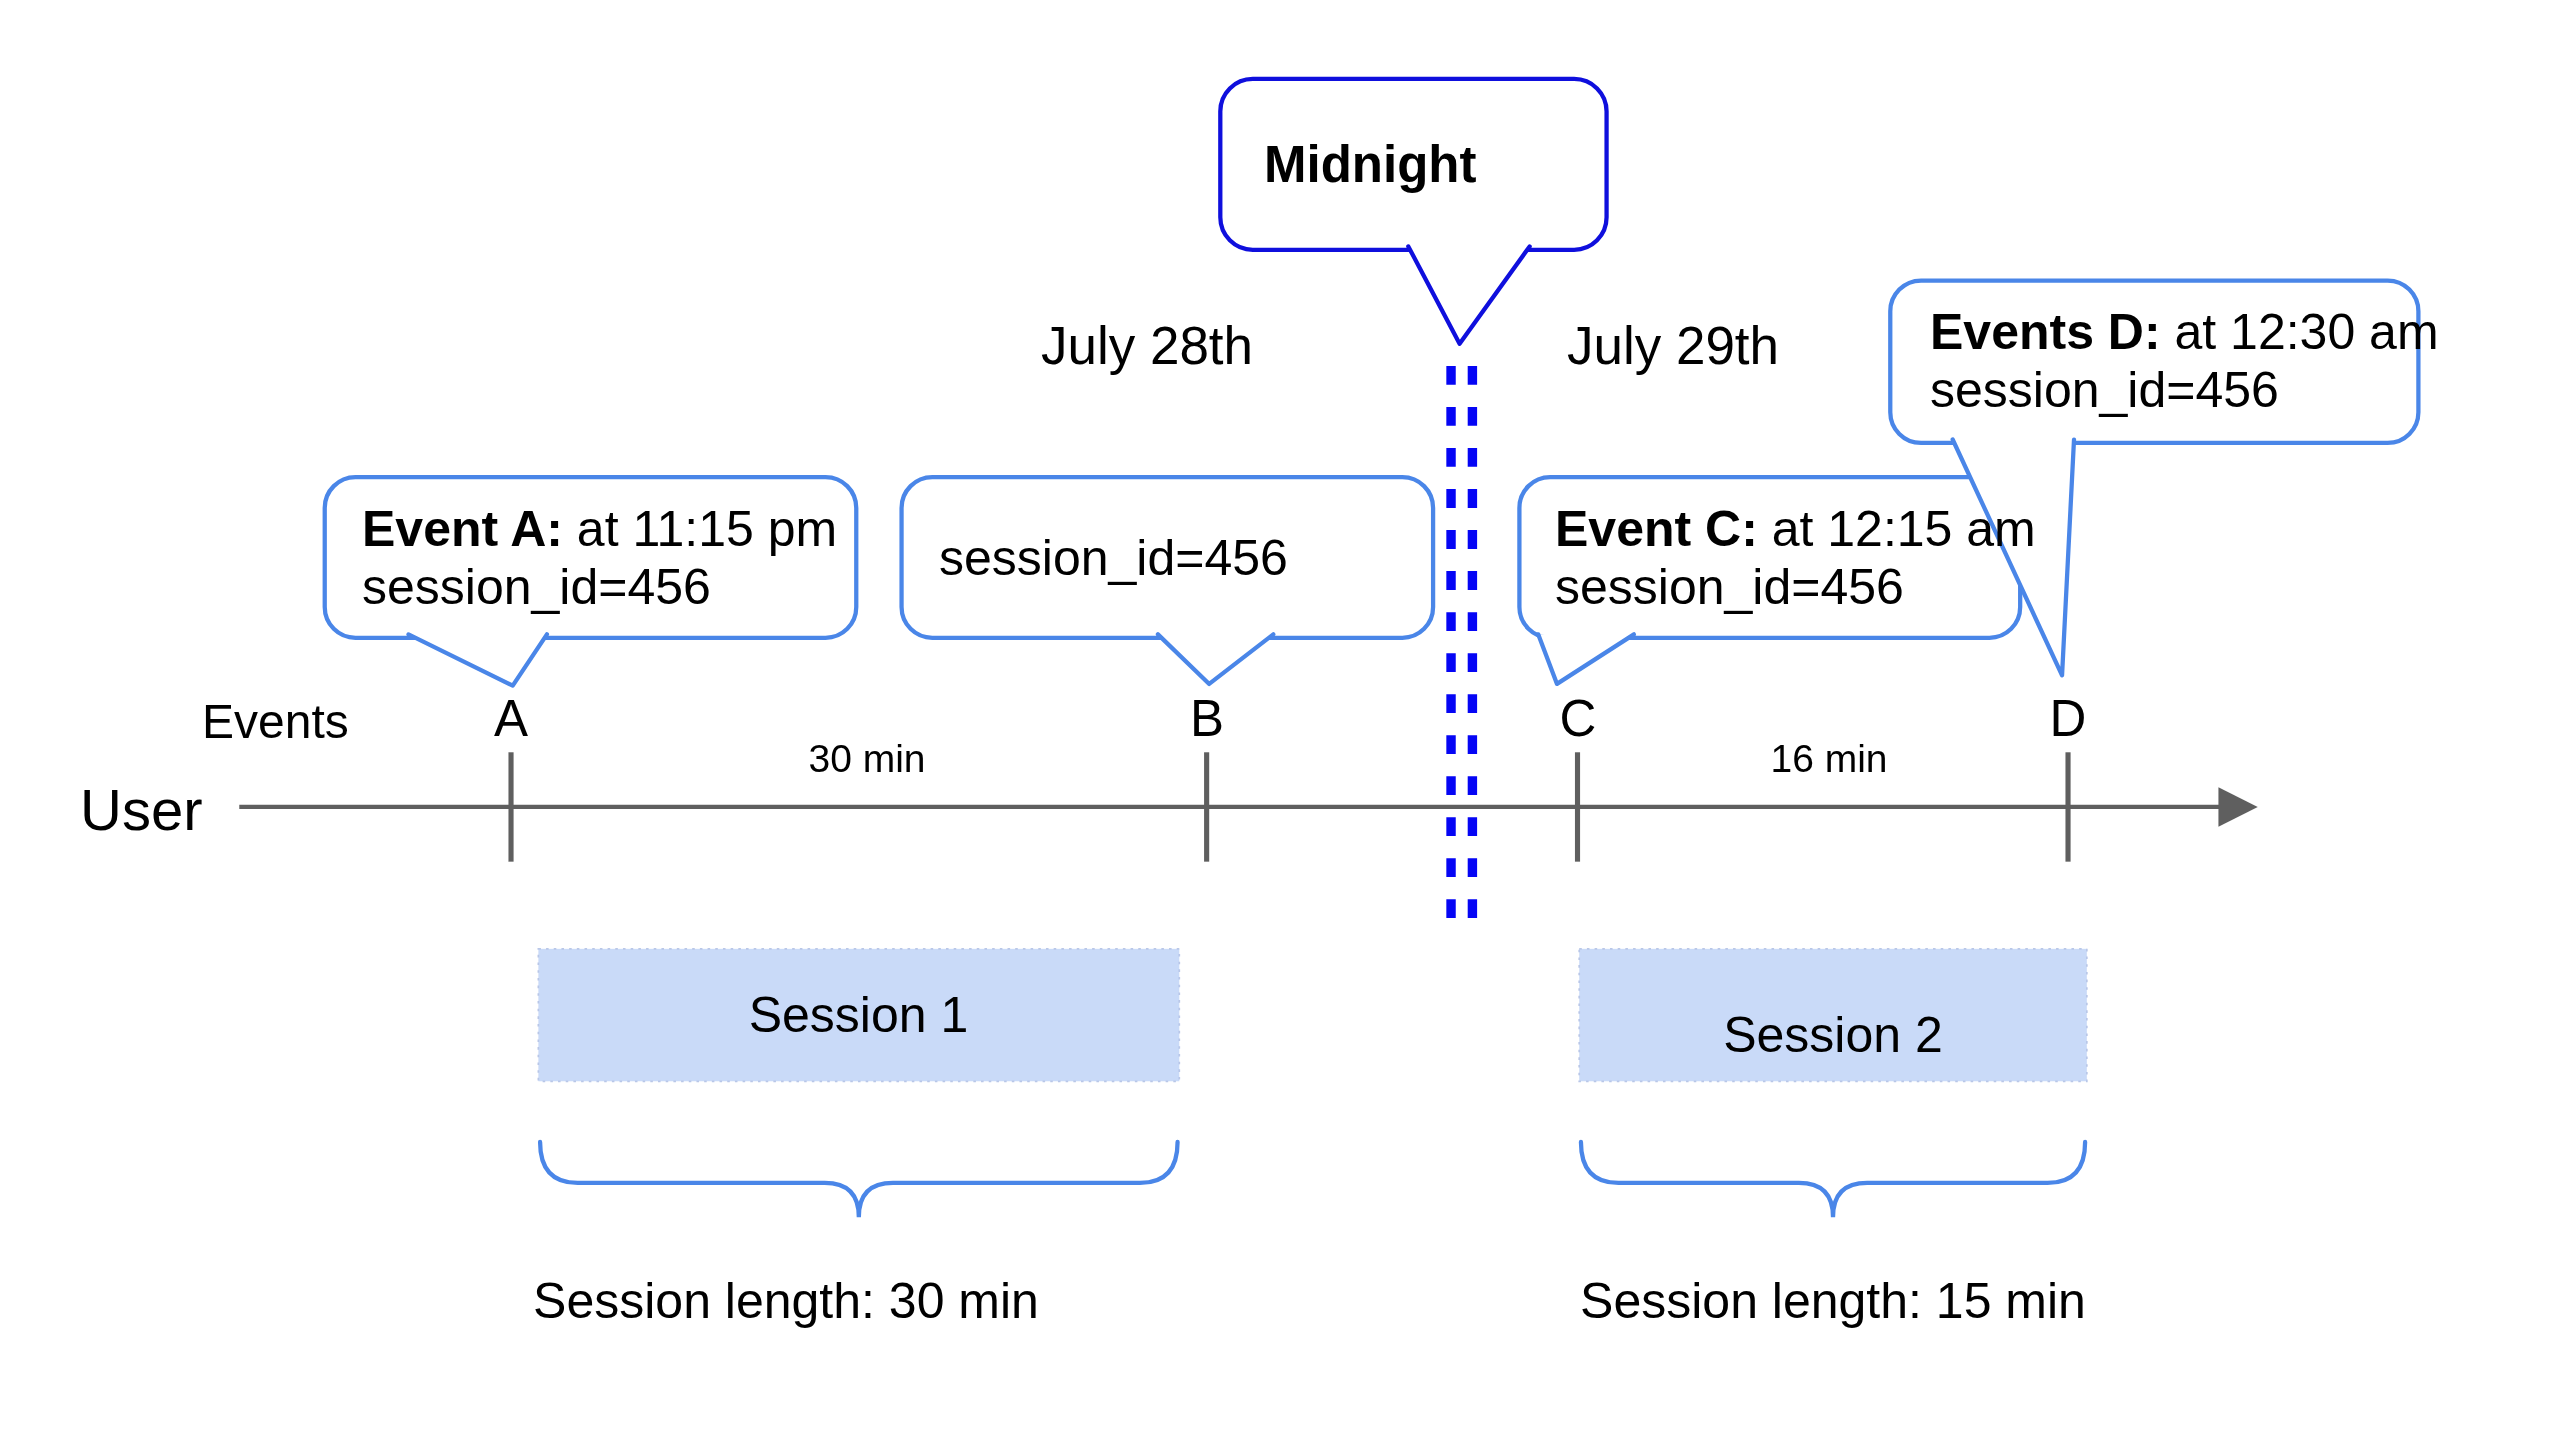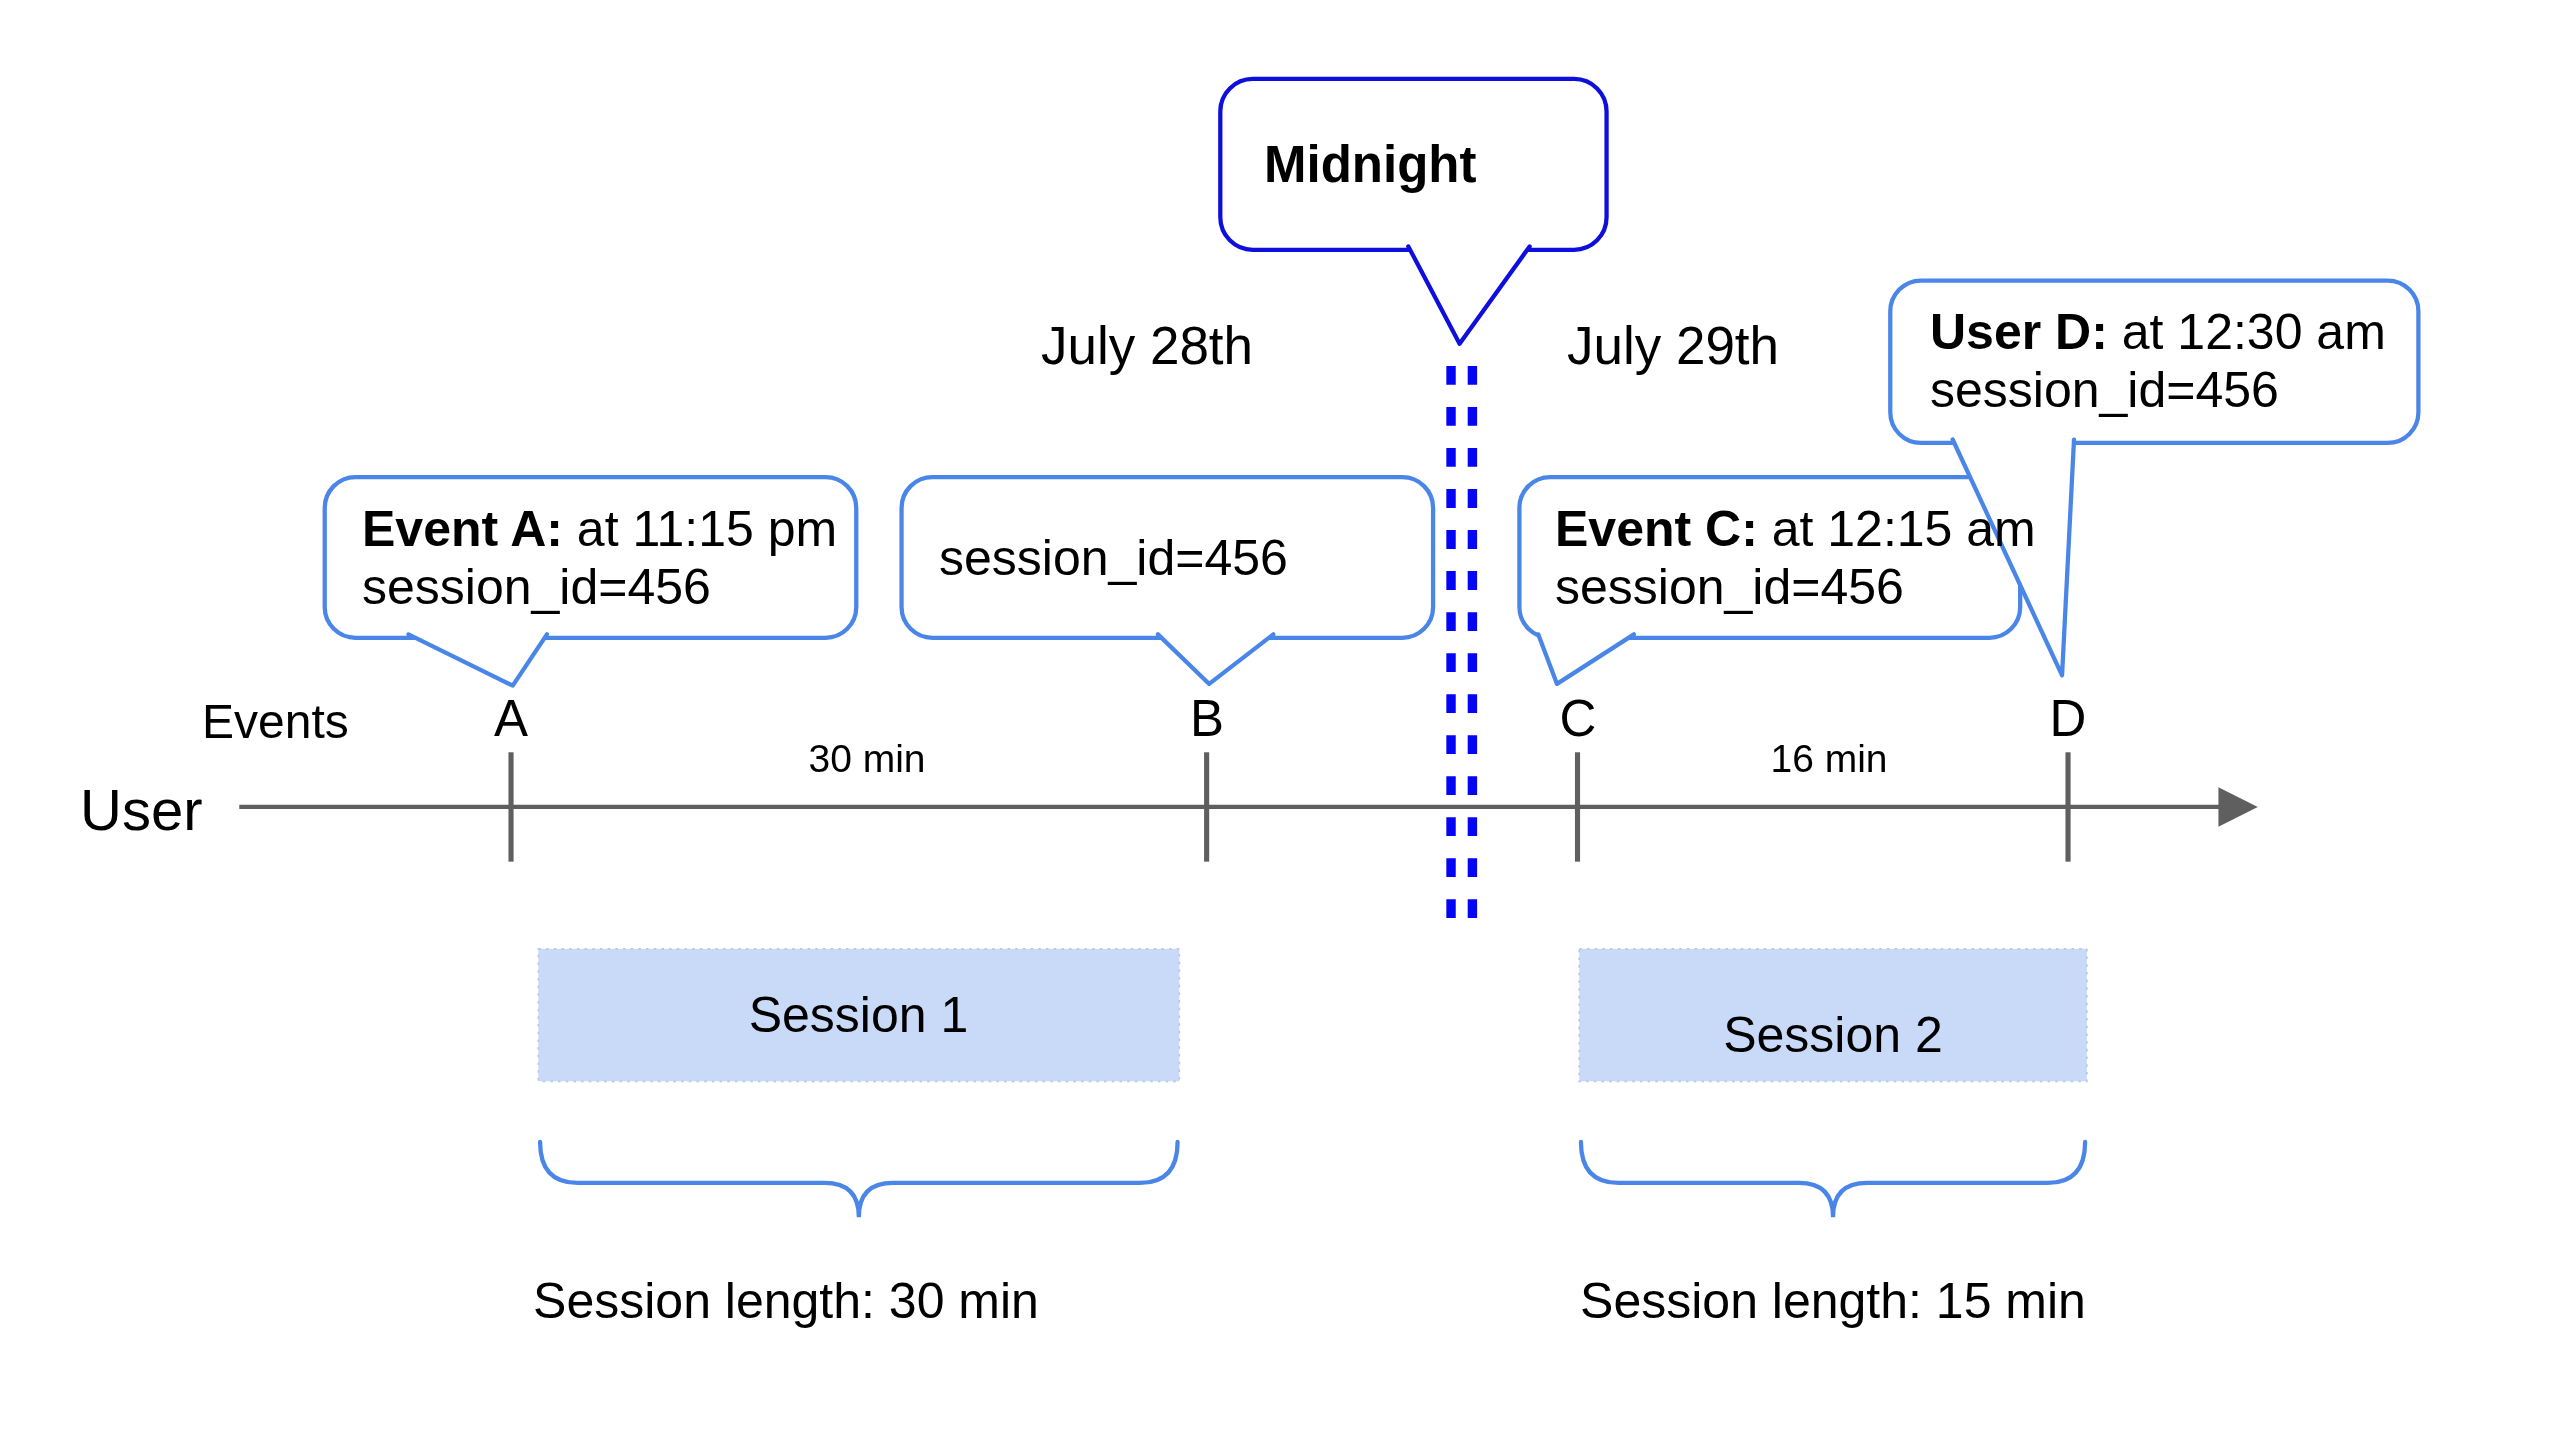--- a/index.html
+++ b/index.html
@@ -84,21 +84,21 @@
     <span>session_id=456</span>
   </div>
   <div class="bubble-text" style="left:939px;top:477px;height:161px;">
     <span>session_id=456</span>
   </div>
   <div class="bubble-text" style="left:1555px;top:477px;height:161px;">
     <span><b>Event C:</b><span> at 12:15 am</span></span>
     <span>session_id=456</span>
   </div>
   <div class="bubble-text" style="left:1930px;top:280px;height:162px;">
-    <span><b>User D:</b><span> at 12:30 am</span></span>
+    <span><b>Events D:</b><span> at 12:30 am</span></span>
     <span>session_id=456</span>
   </div>
 
   <div class="txt events-label">Events</div>
   <div class="txt user-label">User</div>
 
   <div class="tick-label" style="left:511px;">A</div>
   <div class="tick-label" style="left:1207px;">B</div>
   <div class="tick-label" style="left:1578px;">C</div>
   <div class="tick-label" style="left:2068px;">D</div>

